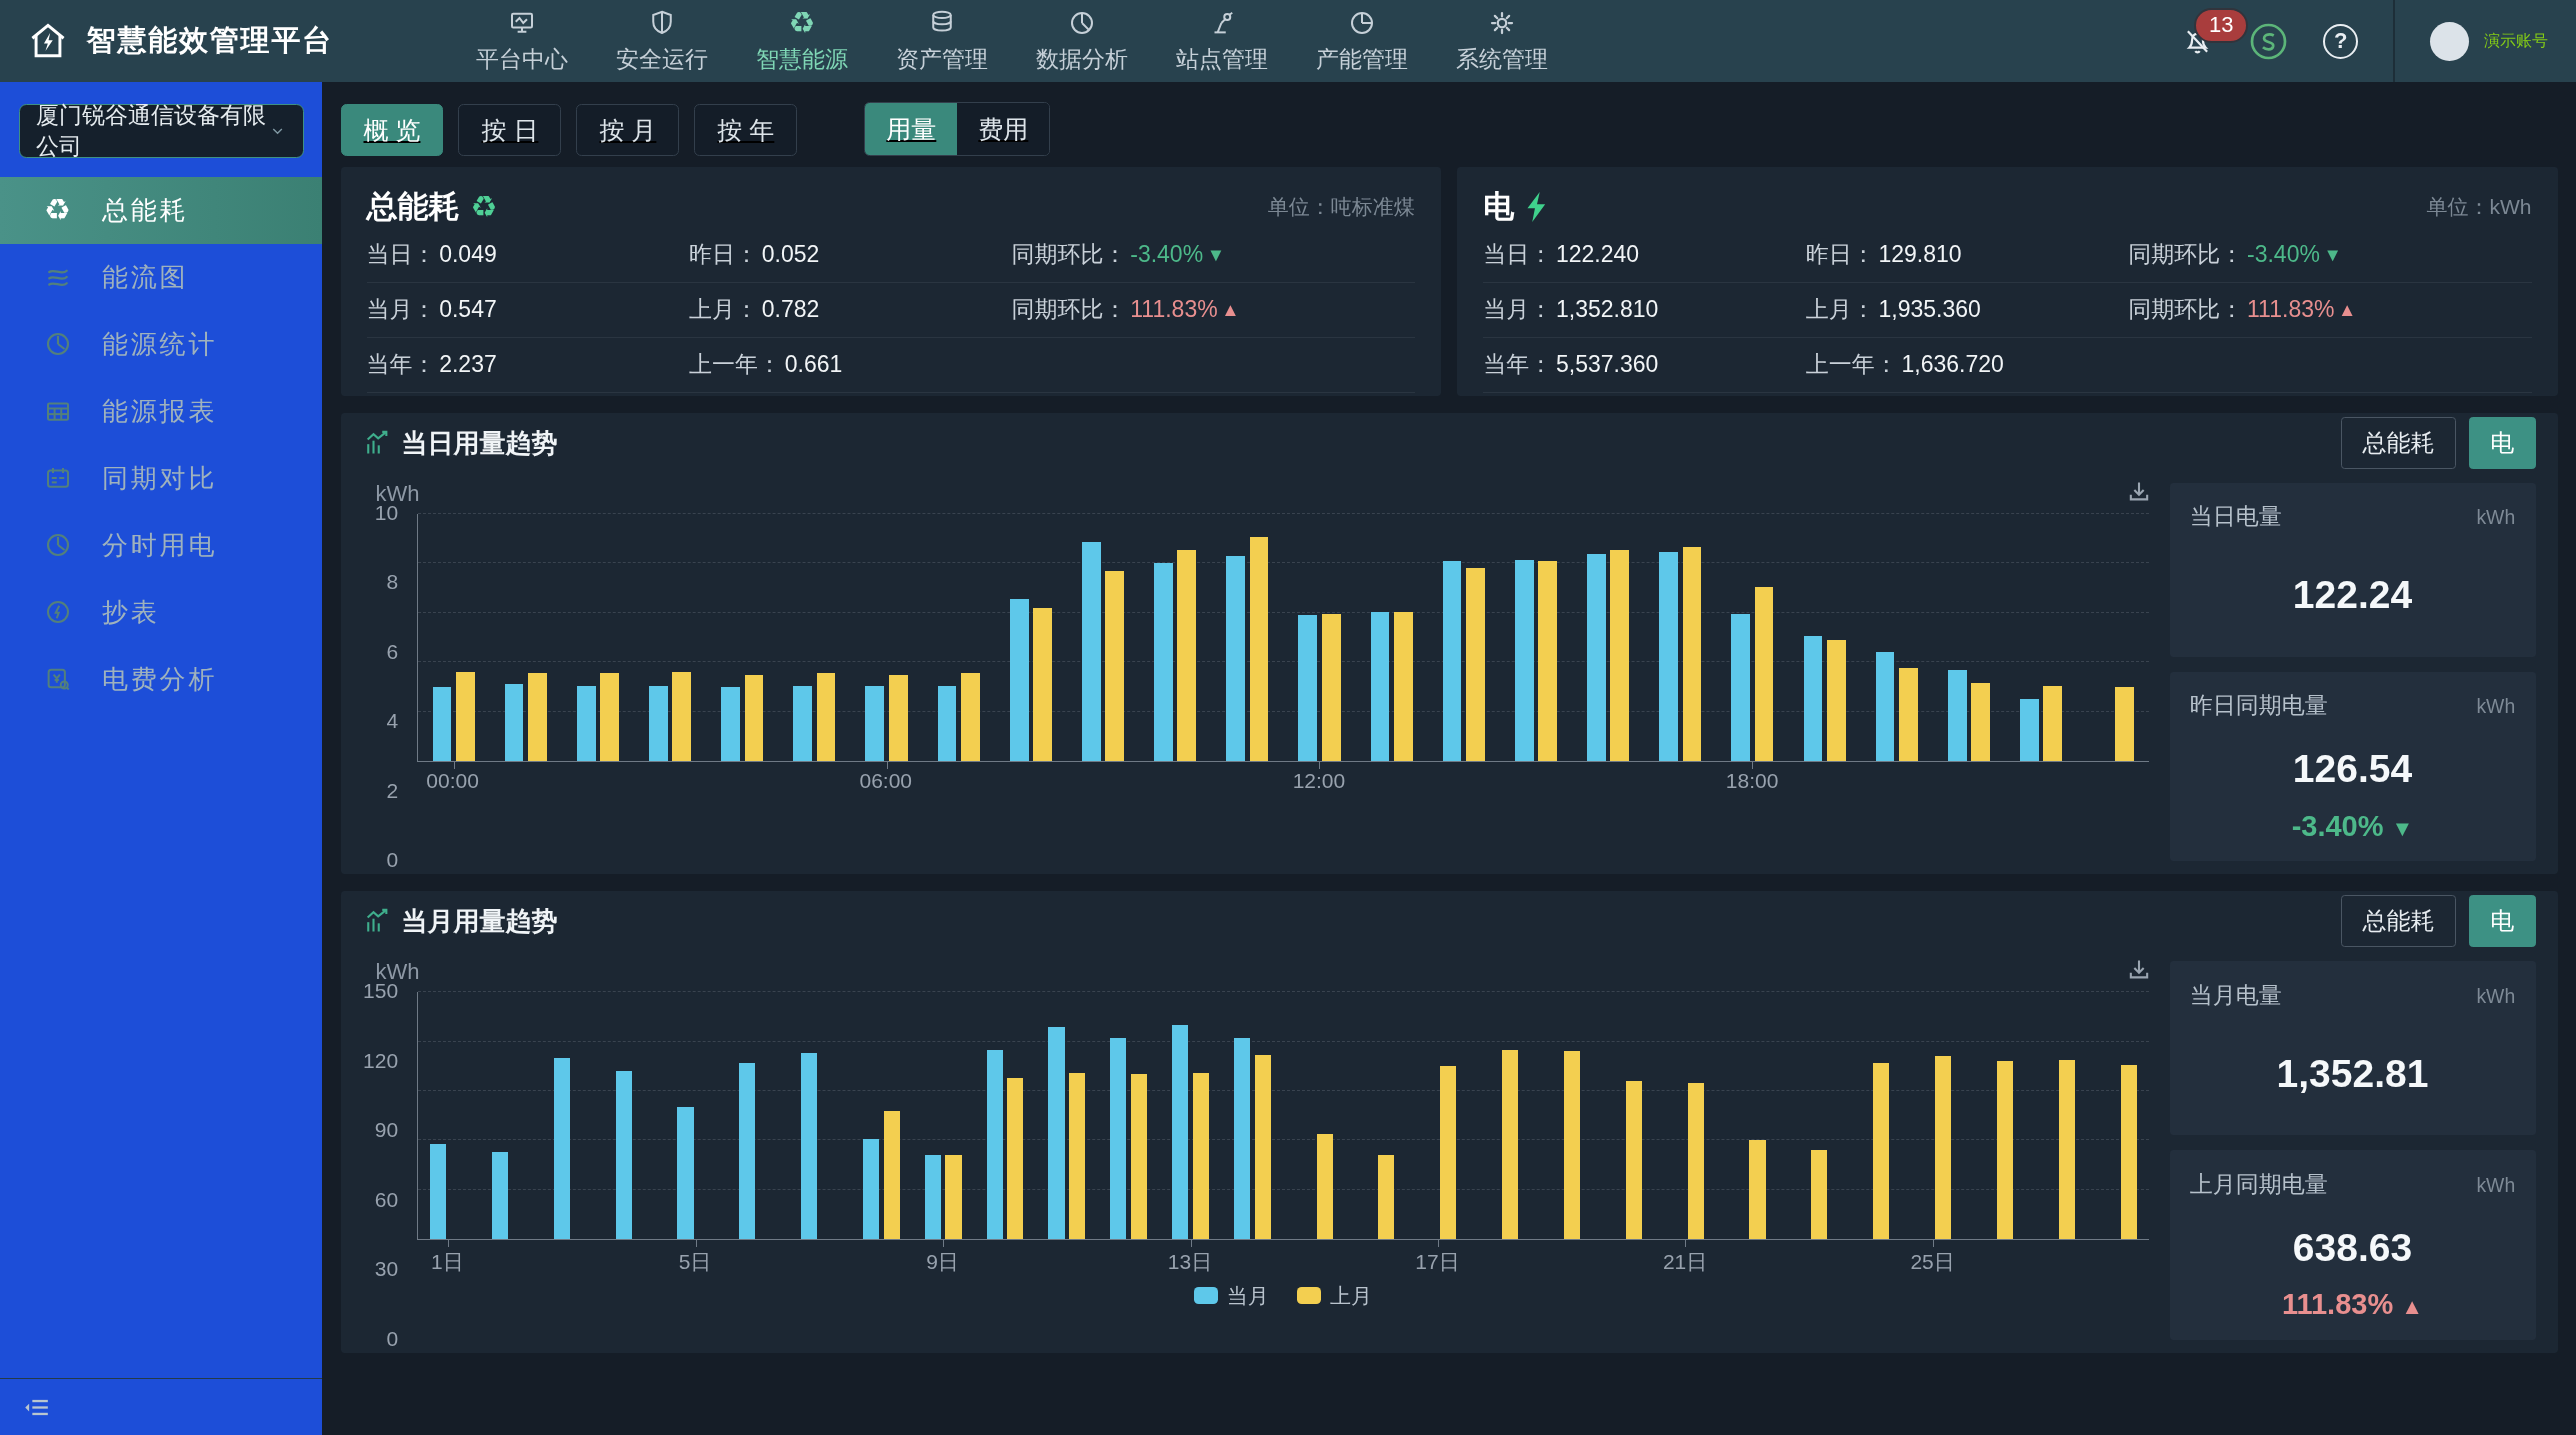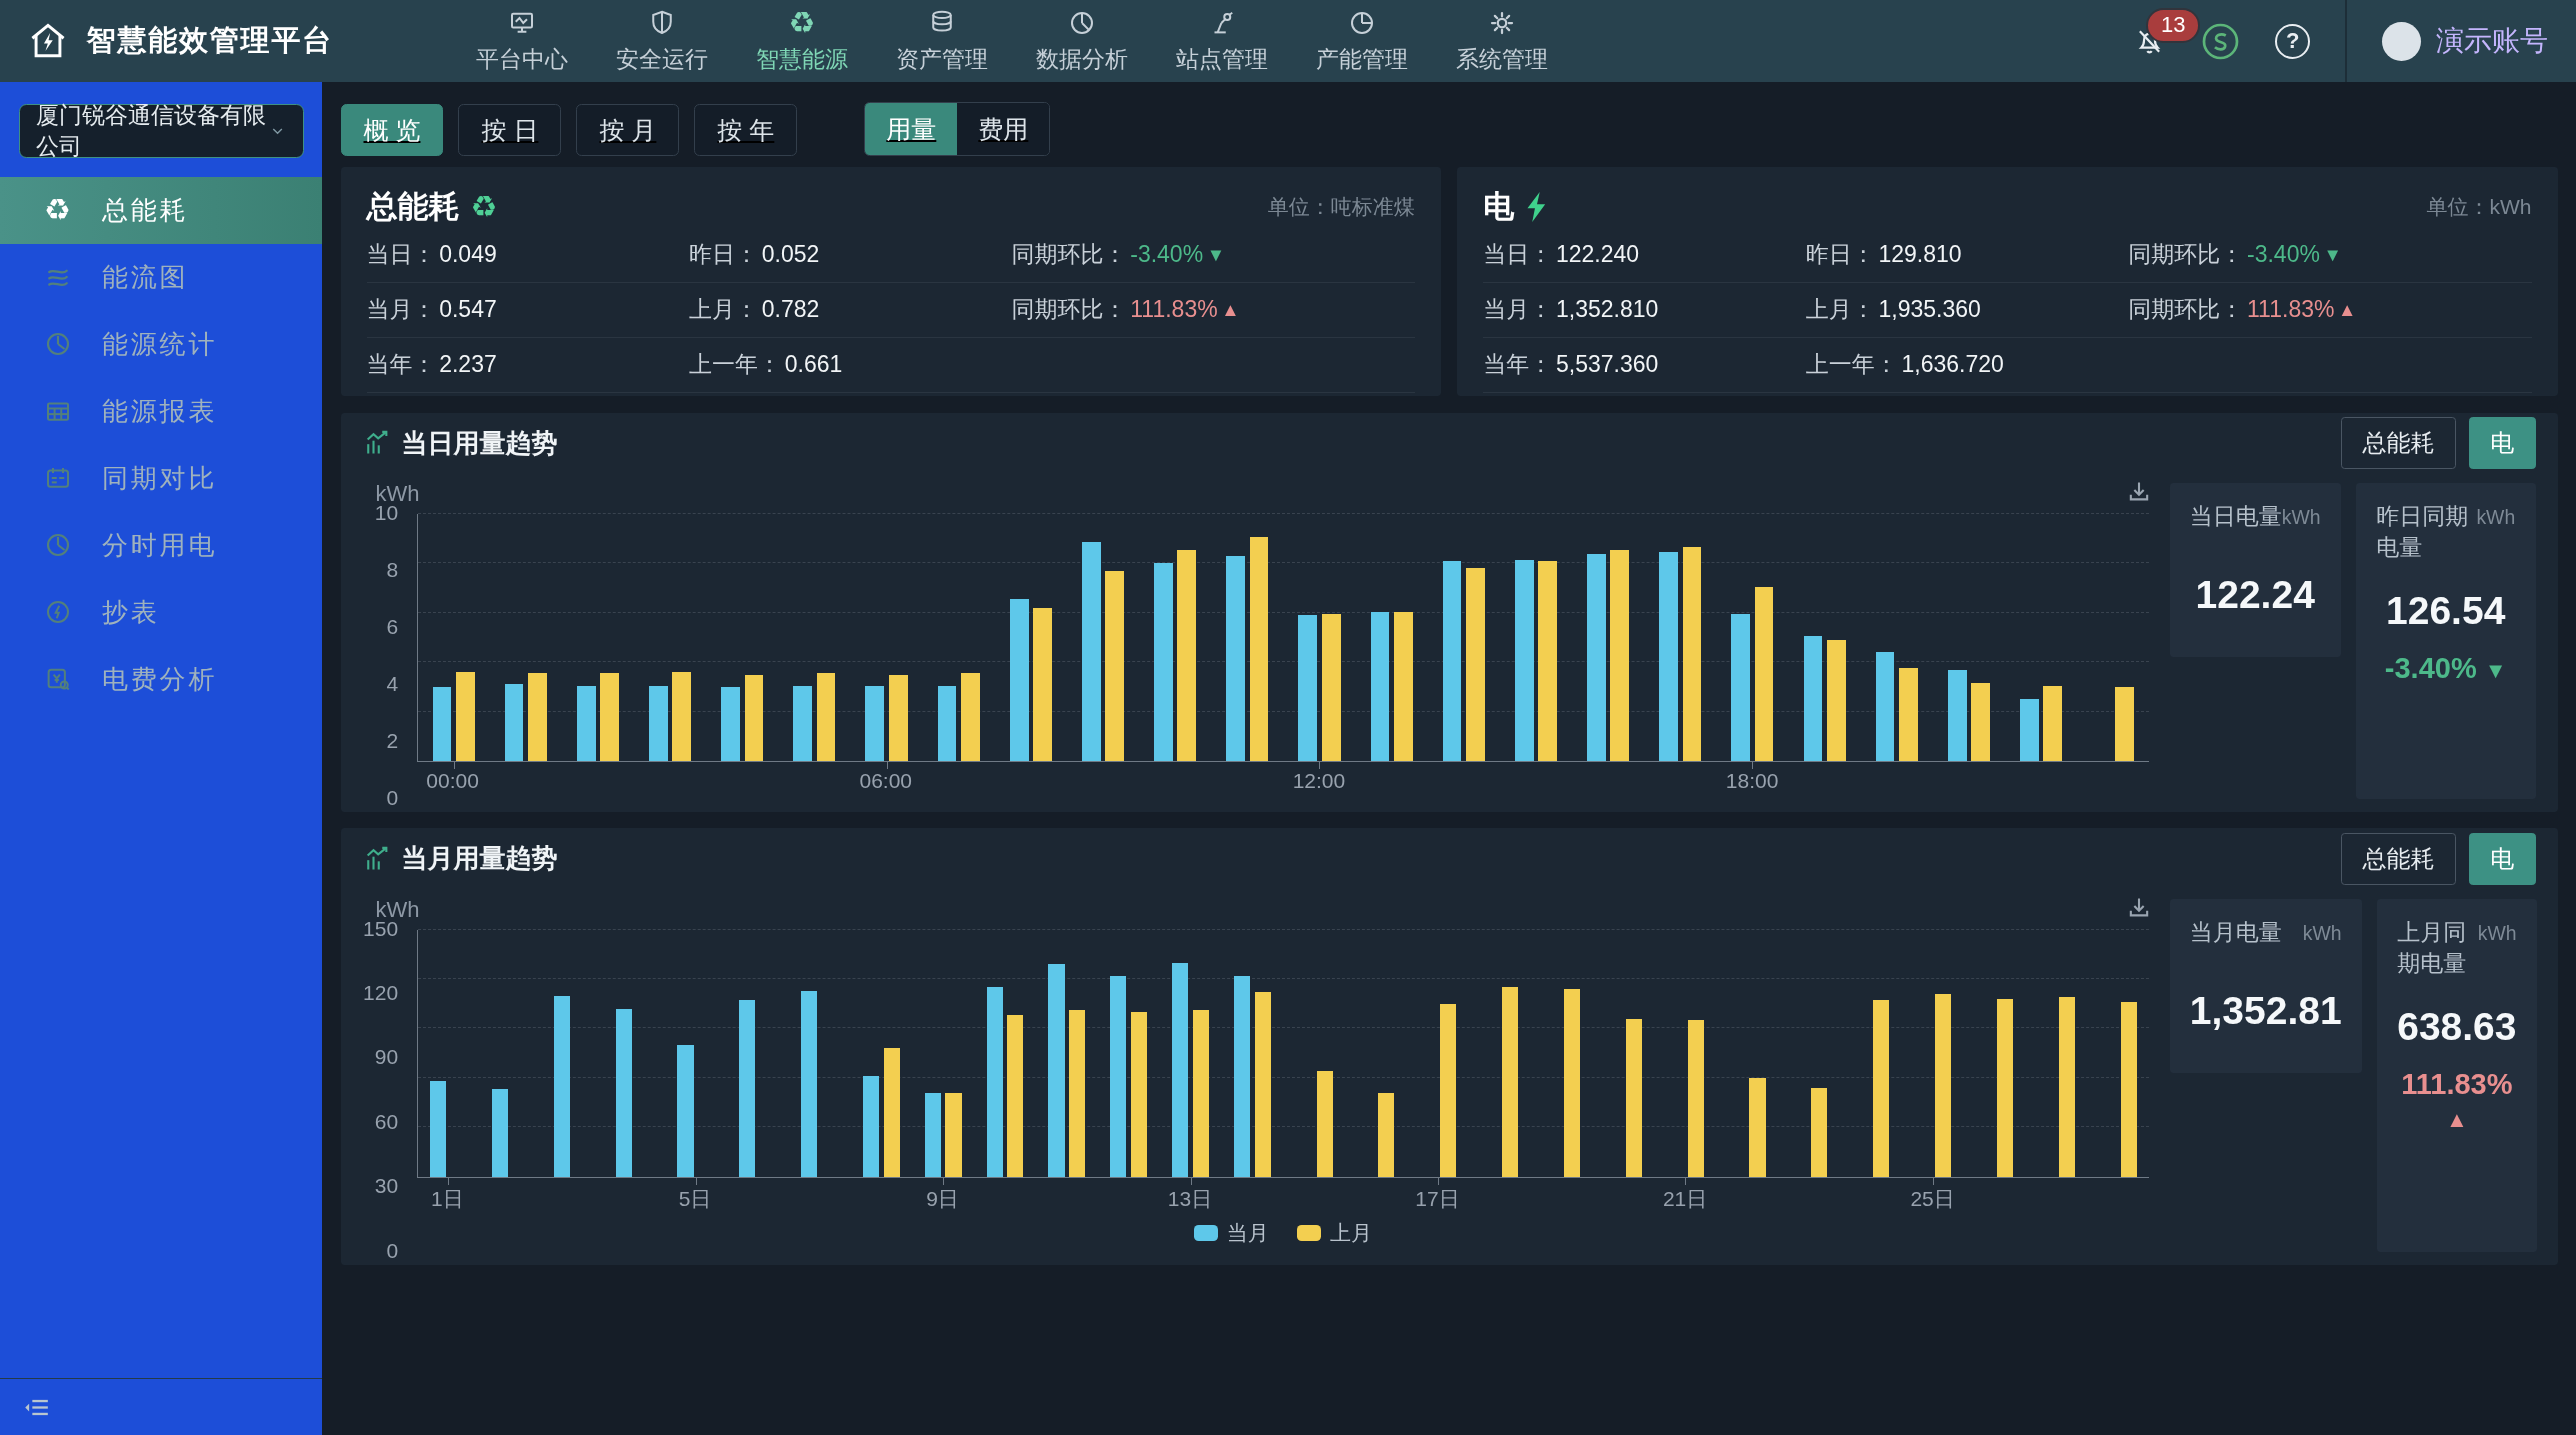--- a/index.html
+++ b/index.html
@@ -20,21 +20,21 @@
   .bell-wrap { position:relative; color:#e9eef2; }
   .badge { position:absolute; top:-16.6px; left:13px; min-width:54px; height:35px; border-radius:17.6px;
     background:#a93d3d; color:#fff; font-size:22px; display:flex; align-items:center; justify-content:center;
     padding:0 9.2px; border:2.8px solid #31343c; }
   .ring-icon { width:39px; height:39px; }
   .help-icon { width:35px; height:35px; border:2.8px solid #e9eef2; border-radius:50%; color:#e9eef2;
     font-size:22px; font-weight:bold; display:flex; align-items:center; justify-content:center; }
   .hdr-divider { width:1.8px; height:82px; background:#1d2e38; }
   .account { display:flex; align-items:center; gap:15px; }
   .avatar { width:39px; height:39px; border-radius:50%; background:#dce3e9; }
-  .account-name { color:#c4b5fd; font-size:28px; }
+  .account-name { color:#84cc16; font-size:16px; }
 
   
   .shell { display:flex; height:1353px; }
   .sidebar { width:322px; background:#1d4ed8; position:relative; flex-shrink:0; }
   .company { margin:22px 18.5px 18.5px 18.5px; height:54px; border:0.9px solid #3f9184; border-radius:7.4px;
     background:#15202c; display:flex; align-items:center; justify-content:space-between; padding:0 16.6px; cursor:pointer; }
   .company-name { color:#e6ecf0; font-size:23px; }
   .chev { width:20.3px; height:20.3px; color:#7f97a2; }
   .menu-item { height:67px; display:flex; align-items:center; padding-left:41px; gap:28px; color:#9fb2bd; cursor:pointer; }
   .menu-item .mico { width:33px; height:33px; color:#53807c; display:flex; align-items:center; justify-content:center; }
@@ -91,21 +91,21 @@
   .ylabels { position:absolute; left:-52px; top:0; bottom:0; width:41px; }
   .ytick { position:absolute; right:7.4px; color:#98a2ae; font-size:21px; }
   .tickmark { position:absolute; bottom:-8.3px; width:0.9px; height:7.4px; background:#6f7a86; }
   .xlabels { position:relative; height:37px; }
   .xtick { position:absolute; top:7.4px; transform:translateX(-50%); color:#98a2ae; font-size:21px; white-space:nowrap; }
   .legend { display:flex; justify-content:center; gap:28px; height:37px; align-items:center; }
   .legend-item { display:flex; align-items:center; gap:9.2px; color:#b9c3cd; font-size:21px; cursor:pointer; }
   .swatch { width:24px; height:16.6px; border-radius:4.6px; display:inline-block; }
   .download { position:absolute; right:-3.7px; top:-35px; width:28px; height:28px; color:#9aa5b1; cursor:pointer; }
 
-  .stats-col { width:366px; display:flex; flex-direction:row; gap:15px; flex-shrink:0; }
+  .stats-col { width:366px; display:flex; flex-direction:column; gap:15px; flex-shrink:0; }
   .stat-panel { background:#232f3d; border-radius:3.7px; padding:18.5px 20.3px; }
   .stat-panel.first { height:174px; }
   .stat-panel.second { flex:1; }
   .stat-label-row { display:flex; justify-content:space-between; align-items:baseline; }
   .stat-label { color:#b6c1cb; font-size:23px; }
   .stat-unit { color:#7e8a96; font-size:19.4px; }
   .stat-value { text-align:center; color:#f5f8fa; font-size:39px; font-weight:bold; margin-top:41px; }
   .stat-panel.second .stat-value { margin-top:26px; }
   .stat-pct { text-align:center; font-size:29px; font-weight:bold; margin-top:18.5px; }
   .stat-pct .arrow { font-size:22px; }

